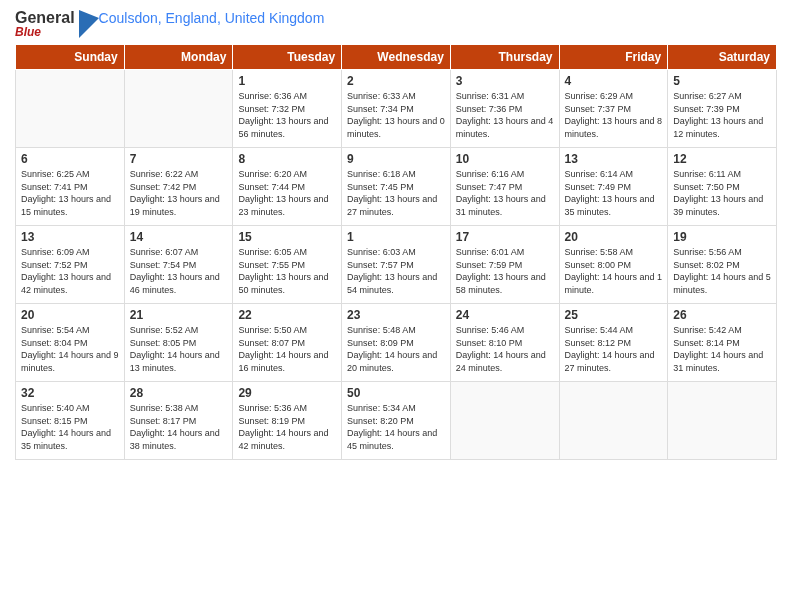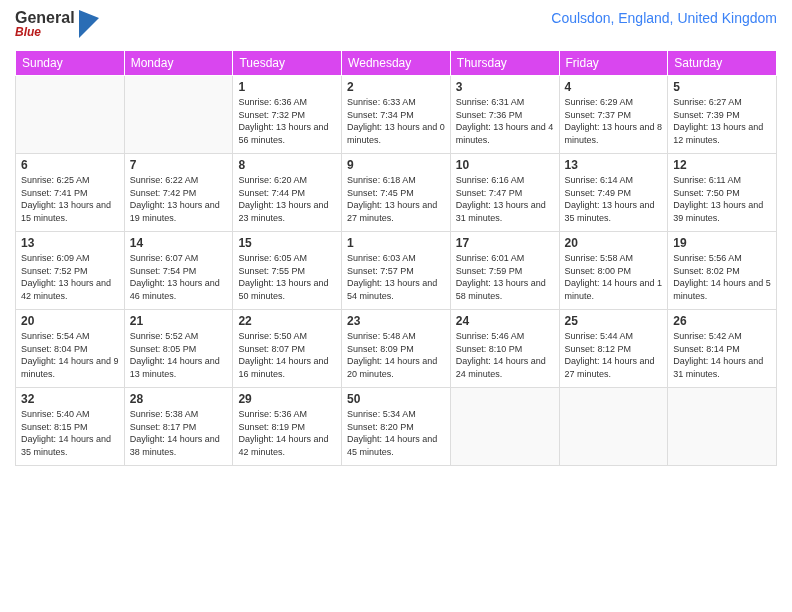--- a/index.html
+++ b/index.html
@@ -11,23 +11,23 @@
       overflow: hidden;
     }
     .page {
       width: 792px;
       height: 612px;
       background: #fff;
       padding: 10px 15px;
     }
     .header {
       display: flex;
-      justify-content: space-between;
+      justify-content: flex-start;
       align-items: flex-start;
-      margin-bottom: 12px;
+      margin-bottom: 6px;
     }
     .logo {
       display: flex;
       align-items: center;
     }
     .logo-text {
       display: flex;
       flex-direction: column;
       line-height: 1;
     }
@@ -58,26 +58,26 @@
     .subtitle {
       font-size: 14px;
       color: #3b82f6;
     }
     .calendar {
       width: 100%;
       border-collapse: collapse;
       table-layout: fixed;
     }
     .calendar th {
-      background: #d946ef;
+      background: #c2410c;
       color: #fff;
-      text-align: left;
+      text-align: right;
       padding: 5px 6px;
       font-size: 12px;
-      font-weight: normal;
+      font-weight: bold;
       border: 1px solid #fff;
     }
     .calendar td {
       border: 1px solid #ddd;
       vertical-align: top;
       padding: 4px 5px;
       font-size: 9.5px;
       color: #333;
       height: 78px;
       background: #fff;

